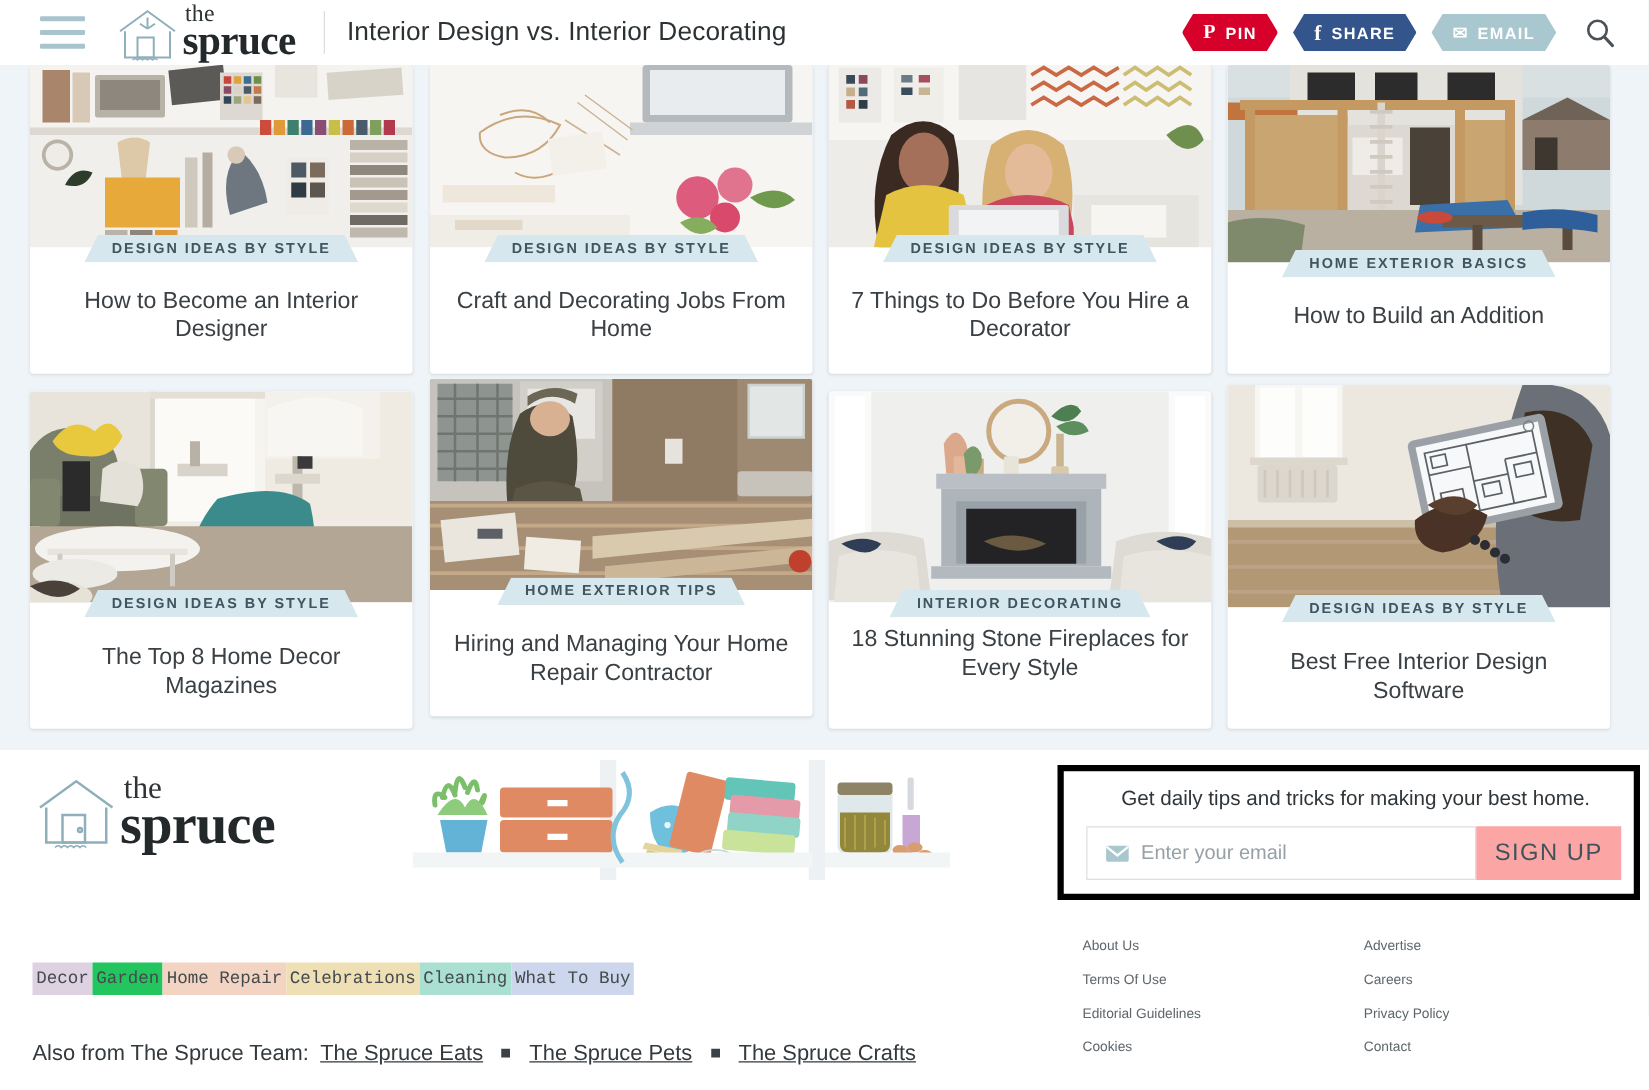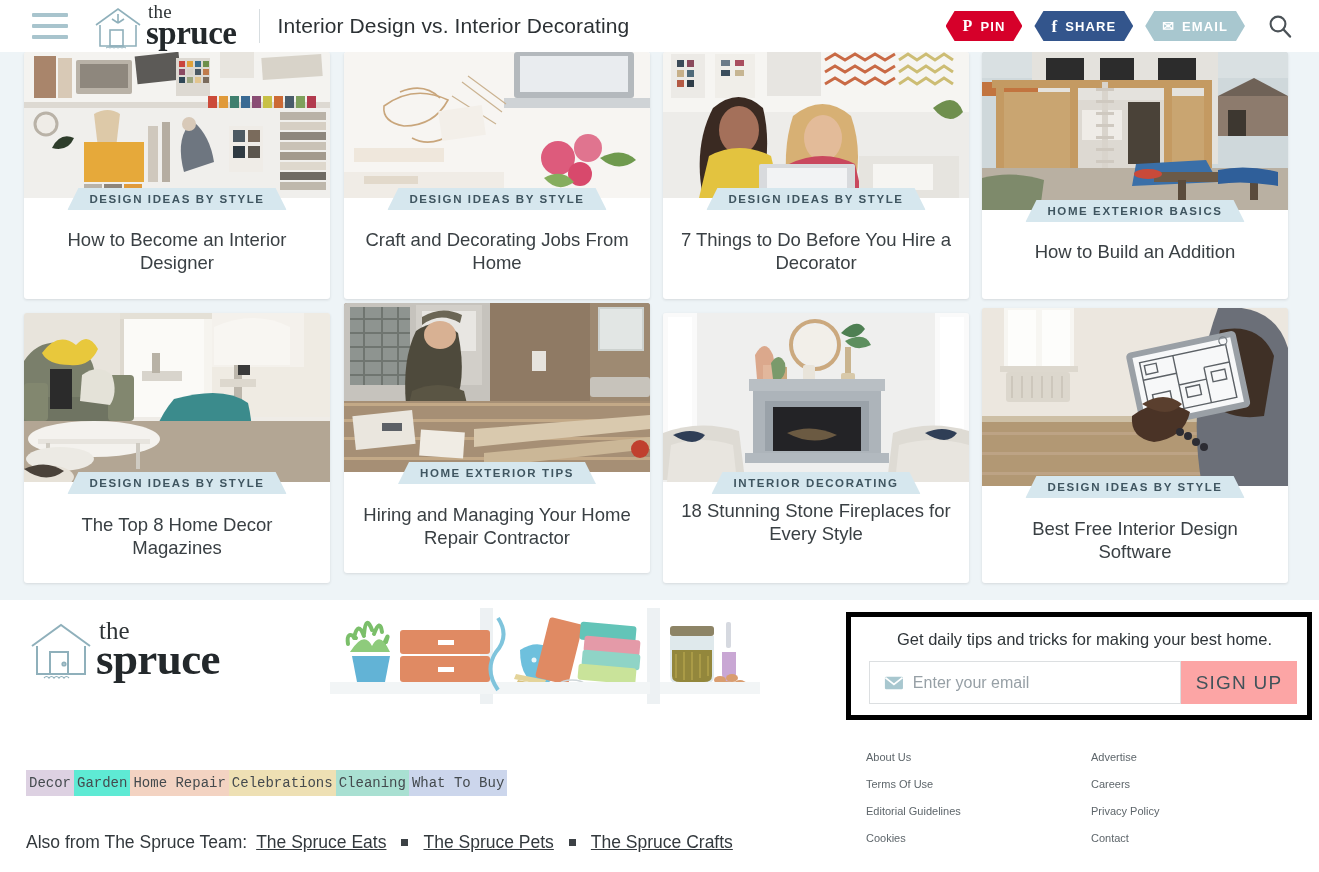--- a/index.html
+++ b/index.html
@@ -618,21 +618,21 @@
         <ellipse cx="410" cy="76" rx="6" ry="4"></ellipse>
     </g>
 
     <rect x="330" y="74" width="100" height="12" fill="#f2f5f6"></rect>
   </svg>
 
 </div>
 
 <div class="tags">
   <div class="tag" style="background:#ddd1e2">Decor</div>
-  <div class="tag" style="background:#5eead4">Garden</div>
+  <div class="tag" style="background:#22c55e">Garden</div>
   <div class="tag" style="background:#f3d3c2">Home Repair</div>
   <div class="tag" style="background:#eee0b4">Celebrations</div>
   <div class="tag" style="background:#a9e0d2">Cleaning</div>
   <div class="tag" style="background:#ccd6ec">What To Buy</div>
 </div>
 
 <div class="alsofrom">
   <span>Also from The Spruce Team:</span>
   <a>The Spruce Eats</a>
   <span class="dotsq"></span>

